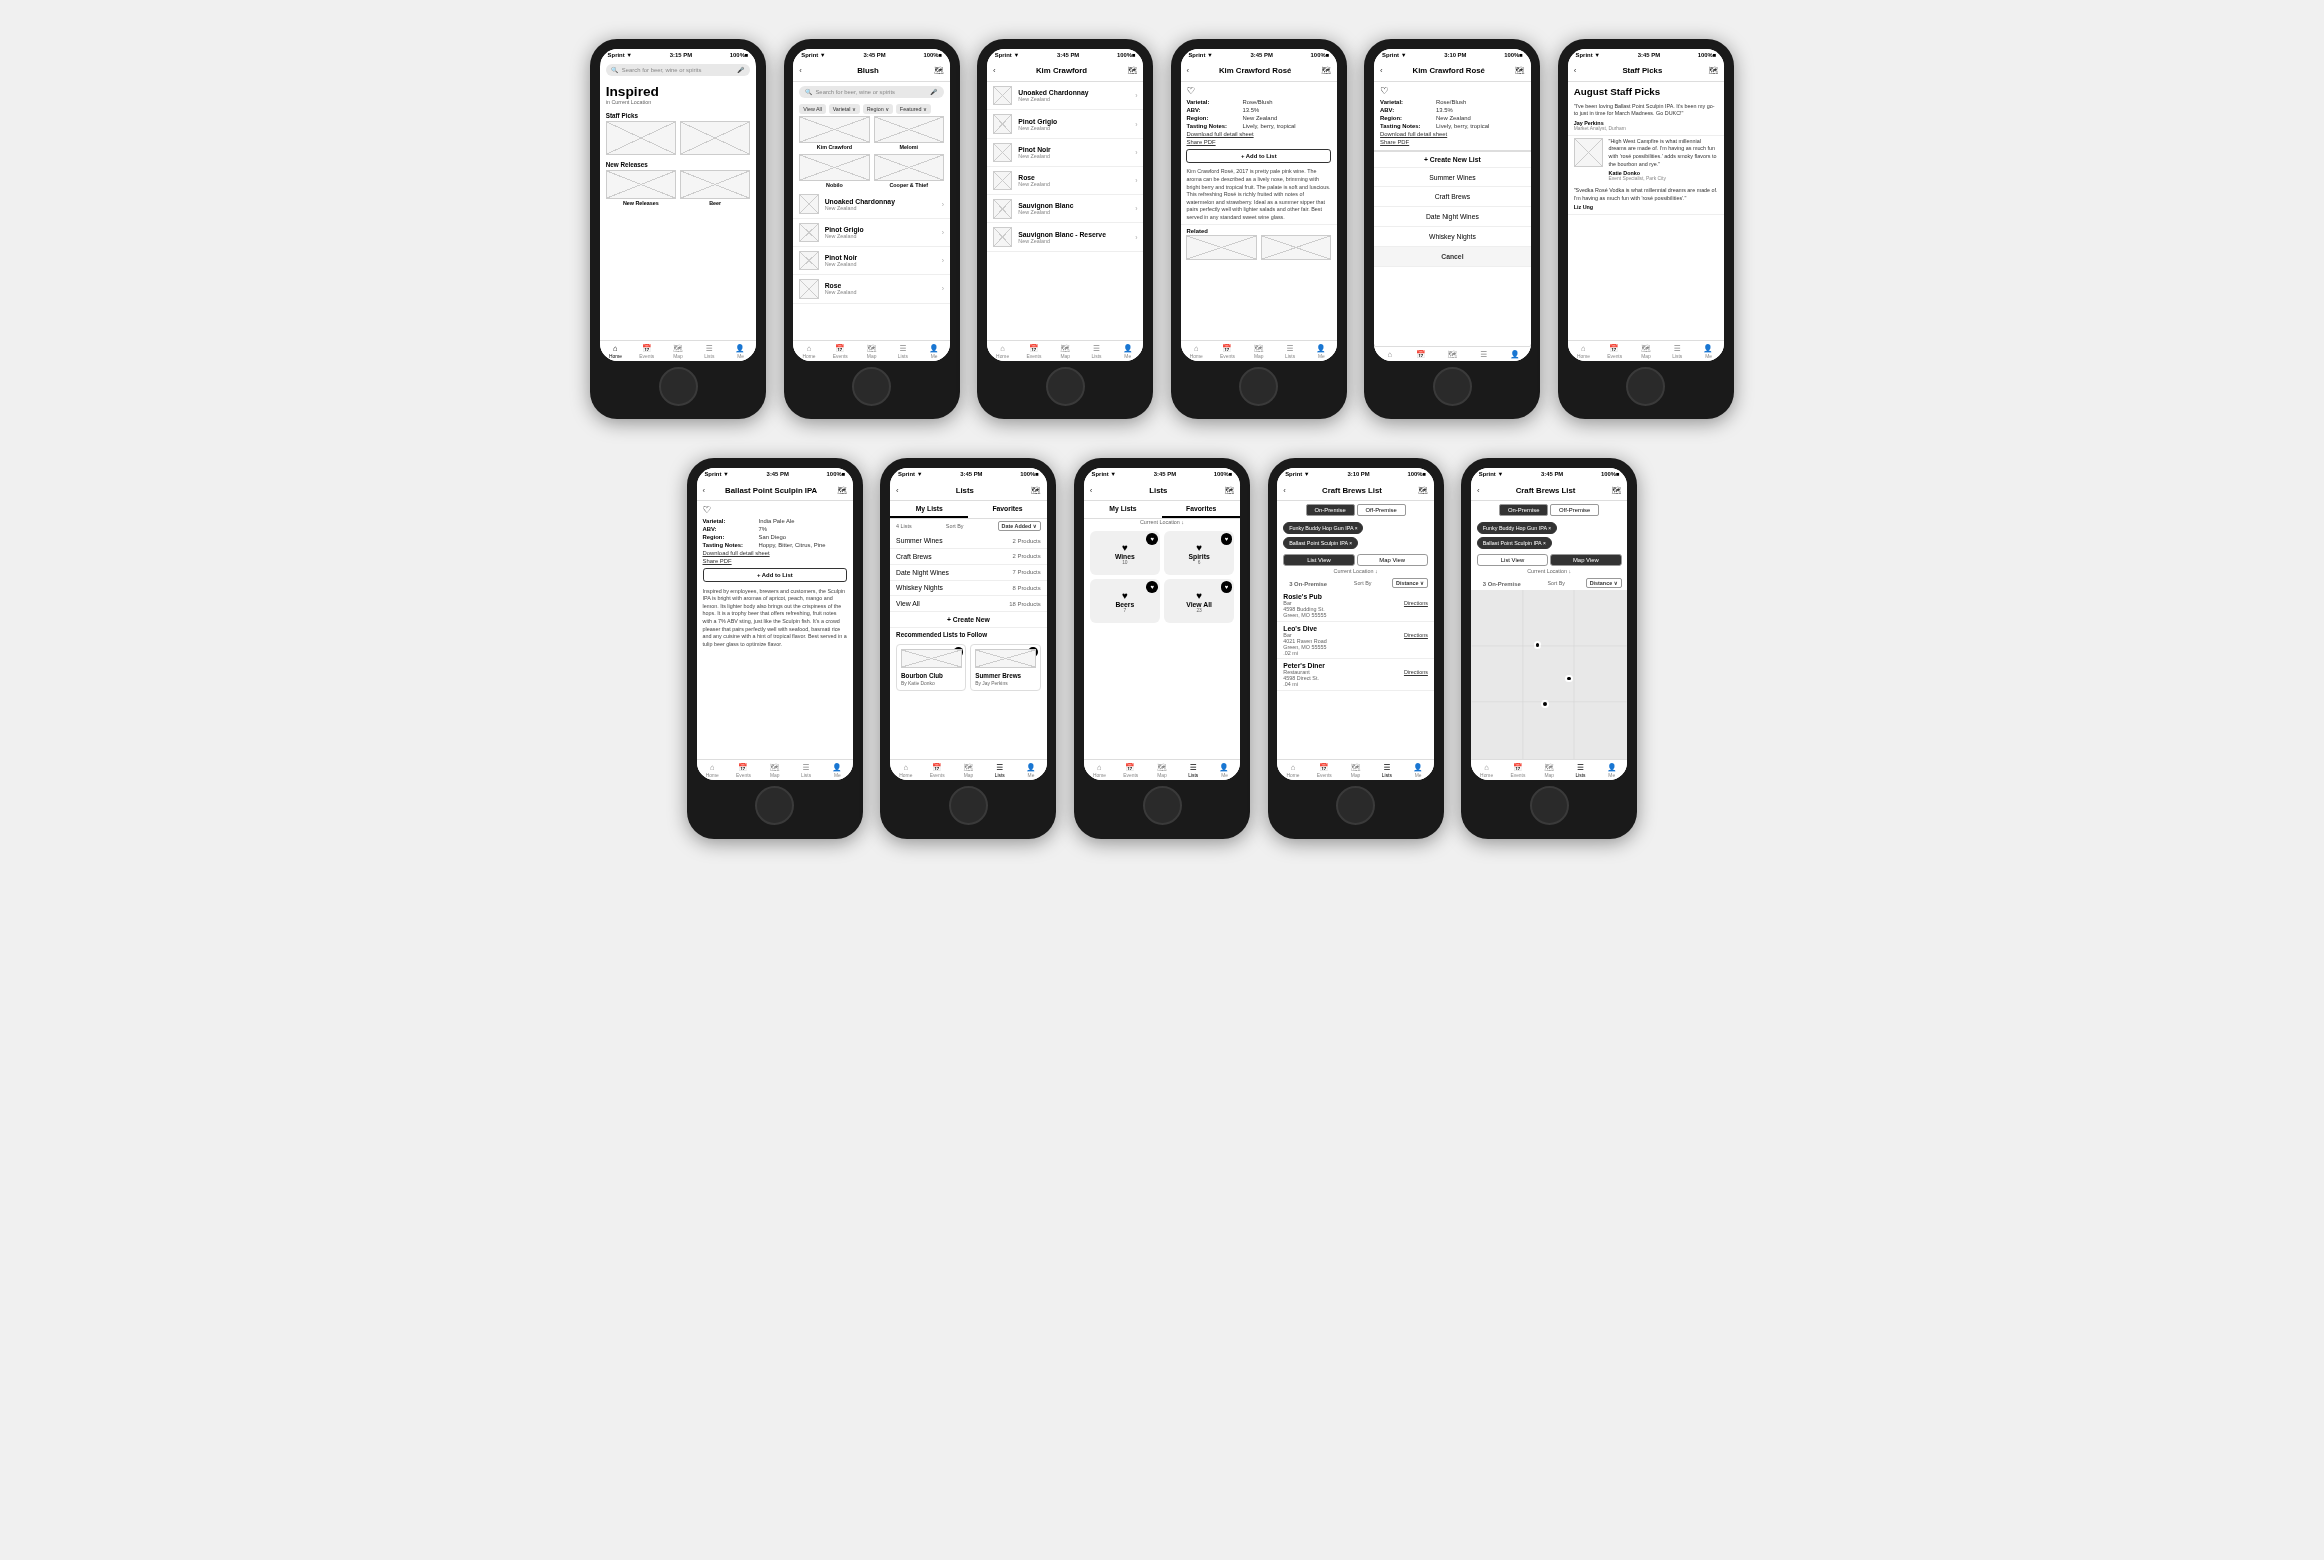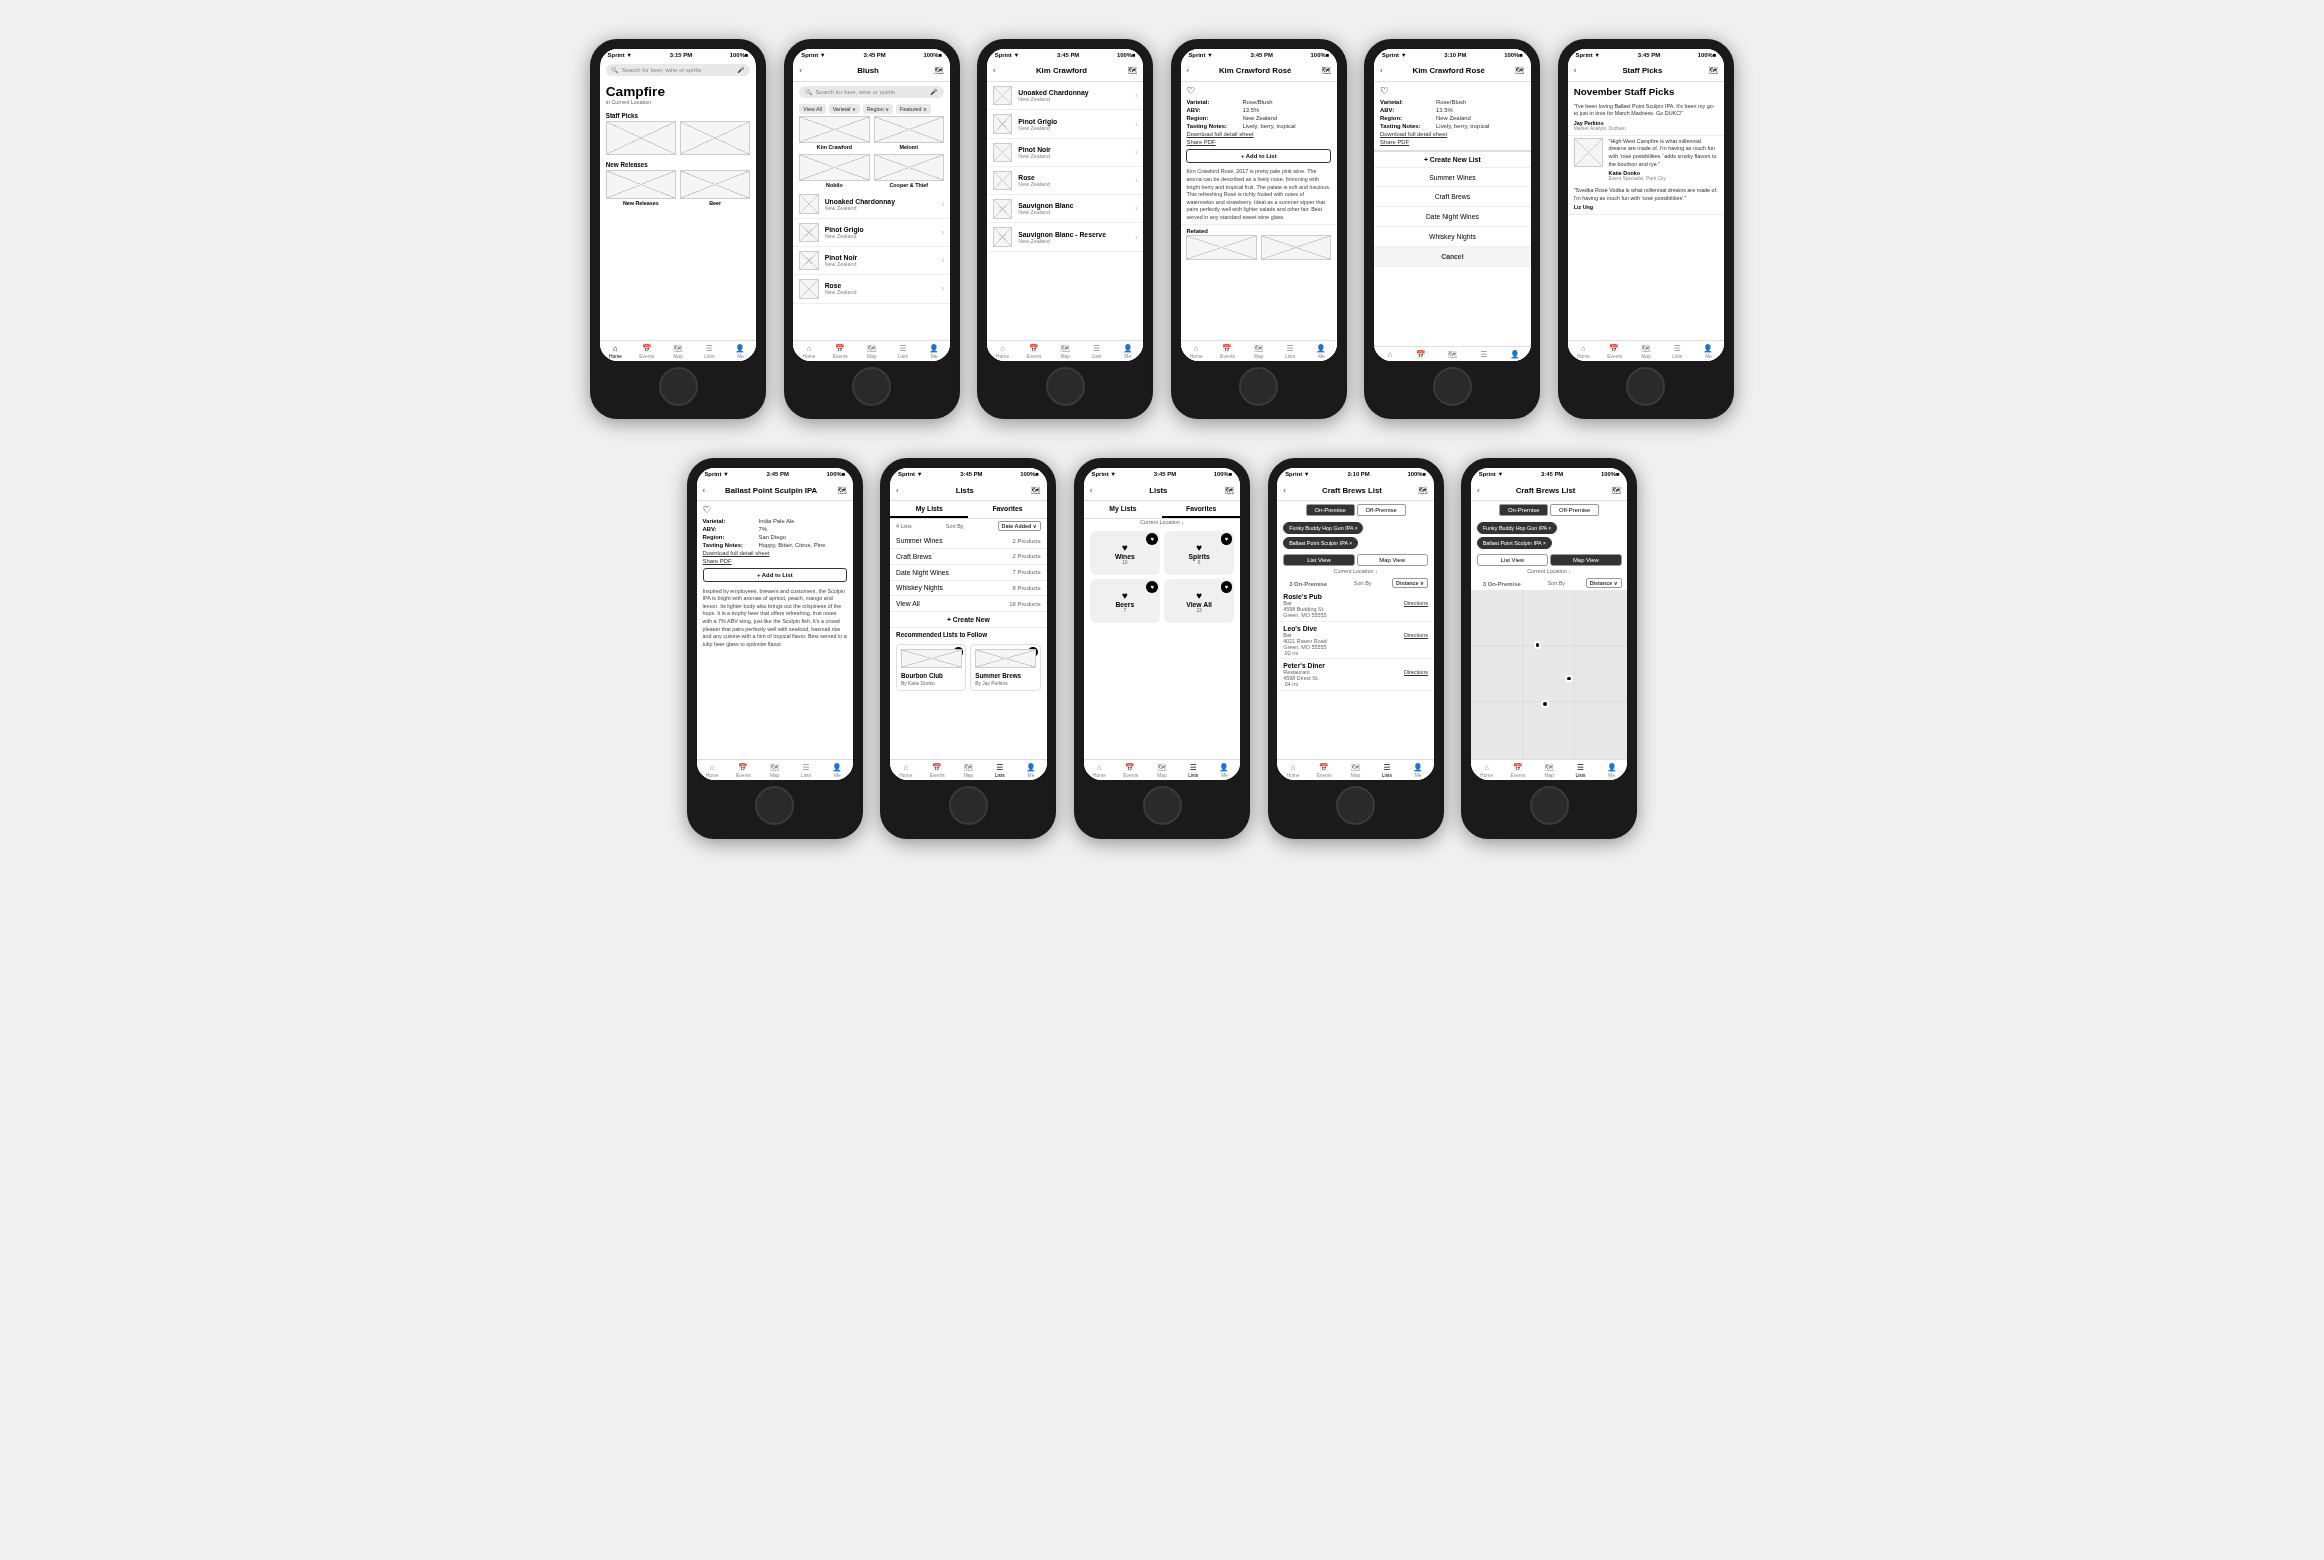--- a/index.html
+++ b/index.html
@@ -626,21 +626,21 @@
         <span>Sprint ▼</span>
         <span>3:15 PM</span>
         <span>100%■</span>
       </div>
       <div class="screen-content">
         <div class="search-bar">
           <span>🔍</span>
           <span>Search for beer, wine or spirits</span>
           <span style="margin-left:auto">🎤</span>
         </div>
-        <div class="discover-title">Campfire</div>
+        <div class="discover-title">Inspired</div>
         <div class="discover-sub">in Current Location</div>
         <div class="section-label">Staff Picks</div>
         <div class="grid-2">
           <div class="grid-item">
             <div class="wire-box" style="height:34px;"></div>
           </div>
           <div class="grid-item">
             <div class="wire-box" style="height:34px;"></div>
           </div>
         </div>
@@ -1020,21 +1020,21 @@
         <span>Sprint ▼</span>
         <span>3:45 PM</span>
         <span>100%■</span>
       </div>
       <div class="nav-bar">
         <span class="nav-back">‹</span>
         <span class="nav-title">Staff Picks</span>
         <span class="nav-icon">🗺</span>
       </div>
       <div class="screen-content">
-        <div class="march-title">November Staff Picks</div>
+        <div class="march-title">August Staff Picks</div>
         <div class="staff-pick-item">
           <div class="staff-quote">"I've been loving Ballast Point Sculpin IPA. It's been my go-to just in time for March Madness. Go DUKC!"</div>
           <div class="staff-name">Jay Perkins</div>
           <div class="staff-role">Market Analyst, Durham</div>
         </div>
         <div style="display:flex;gap:5.9px;padding:2px 5.9px;">
           <div class="wire-box" style="width:29px;height:29px;flex-shrink:0;"></div>
           <div style="flex:1">
             <div class="staff-quote">"High West Campfire is what millennial dreams are made of. I'm having as much fun with 'rosé possibilities.'  adds smoky flavors to the bourbon and rye."</div>
             <div class="staff-name">Katie Donko</div>

